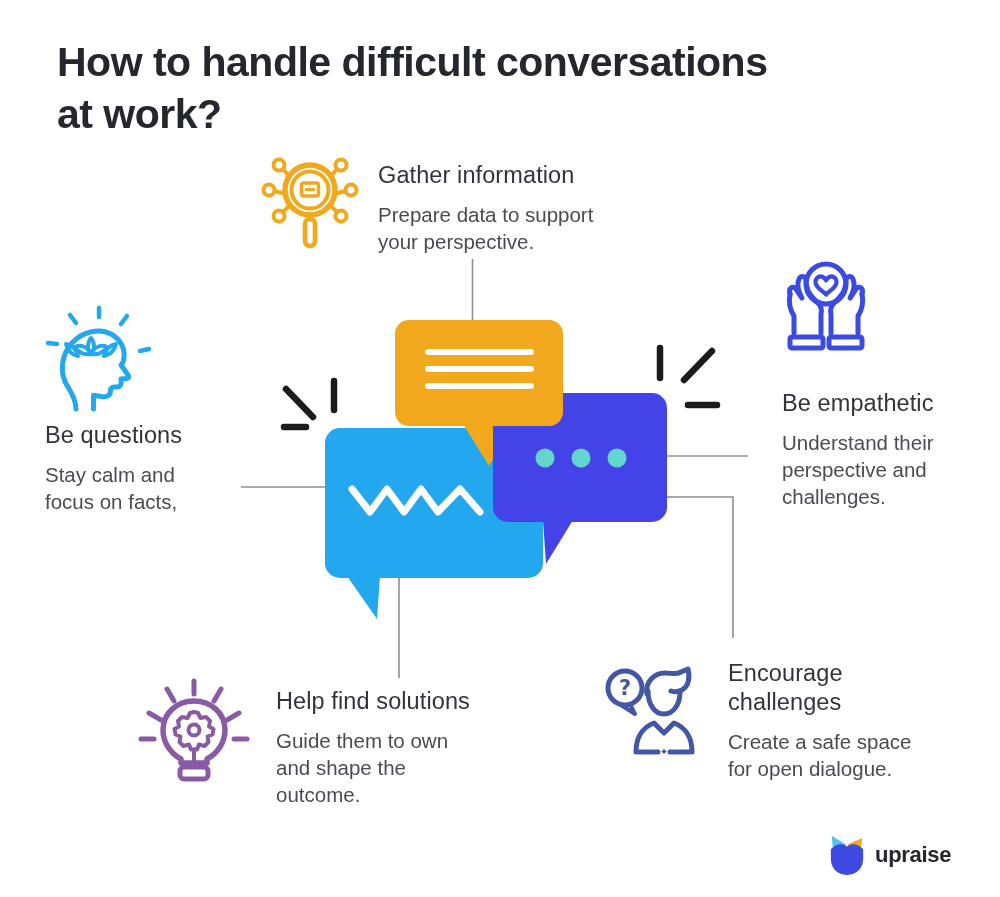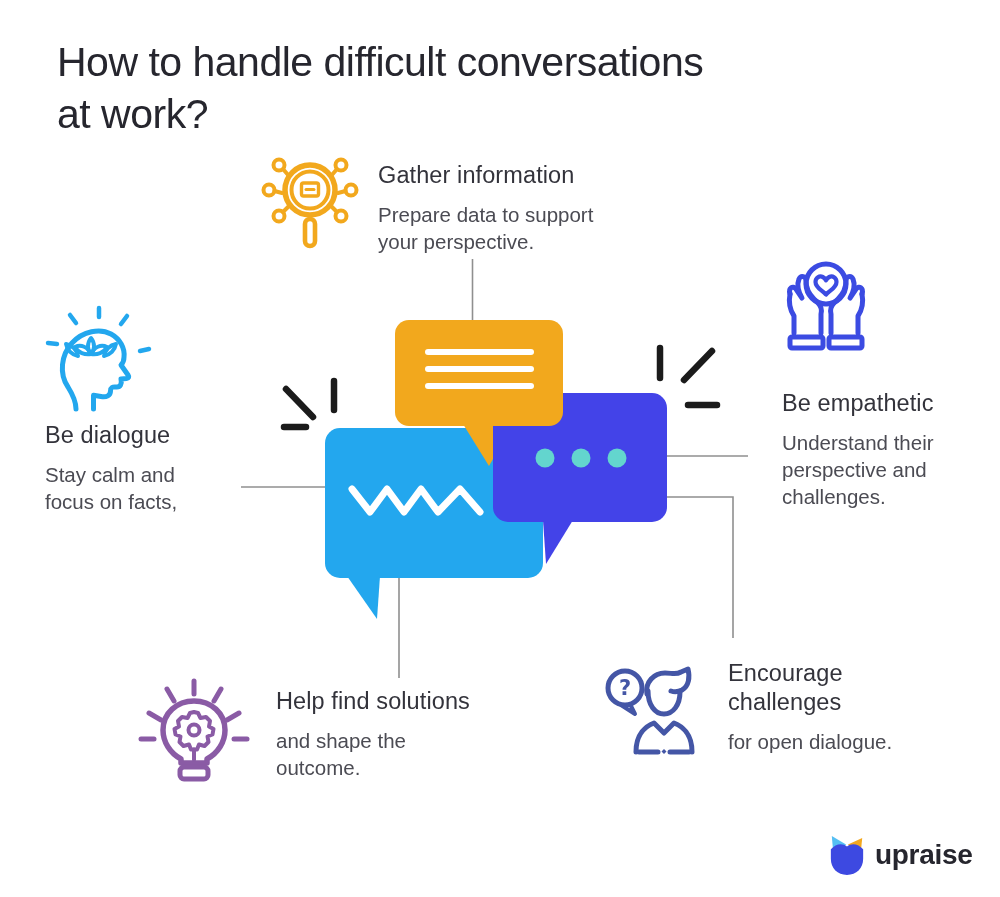--- a/index.html
+++ b/index.html
@@ -1,28 +1,28 @@
 <!DOCTYPE html>
 <html style="--ink: #26262e; --heading: #33333b; --body-text: #4b4b53; --connector: #8f8f8f; --accent-black: #1b1b1b; --yellow: #f2a81d; --sky: #23a7ee; --indigo: #4343e8; --teal: #63d5ce; --purple: #8a5ba5; --steel-blue: #4456a6; --royal-blue: #3b4be2; --logo-blue: #3d49e1; --logo-sky: #55bff3; --logo-amber: #f3a81f;"><head>
 <meta charset="utf-8">
 <style>
   html,body{margin:0;padding:0;background:#ffffff;}
   body{width:1000px;height:897px;position:relative;overflow:hidden;
        font-family:"Liberation Sans","DejaVu Sans",sans-serif;}
   .stage{position:absolute;inset:0;width:1000px;height:897px;}
   .art{position:absolute;left:0;top:0;}
-  .title{position:absolute;left:57px;top:36px;font-size:41px;font-weight:400;
+  .title{position:absolute;left:57px;top:36px;font-size:41px;font-weight:700;
          line-height:52px;color:var(--ink);letter-spacing:-0.5px;}
   .step-text{position:absolute;}
   .step-heading{font-size:23.5px;font-weight:400;color:var(--heading);
                 line-height:29px;letter-spacing:0.1px;}
   .step-desc{margin-top:11px;font-size:20.5px;color:var(--body-text);line-height:27px;}
   .icon{position:absolute;}
   .logo{position:absolute;left:828px;top:834px;display:flex;align-items:center;}
-  .logo-text{margin-left:9px;font-size:28px;font-weight:700;color:var(--ink);
+  .logo-text{margin-left:9px;font-size:22px;font-weight:700;color:var(--ink);
              letter-spacing:-0.3px;}
   svg{display:block;}
 </style>
 </head>
 <body>
 
 <div class="stage">
 
   <div class="title">
     <div>How to handle difficult conversations</div>
@@ -142,21 +142,21 @@
       <g stroke-width="4.5">
         <path d="M30,13 L36,21"></path>
         <path d="M59,6 L59,15"></path>
         <path d="M87,14 L81,22"></path>
         <path d="M8,41 L17,42"></path>
         <path d="M109,47 L100,49"></path>
       </g>
     </g>
   </svg>
   <div class="step-text" style="left:45px;top:421px">
-    <div class="step-heading">Be dialogue</div>
+    <div class="step-heading">Be questions</div>
     <div class="step-desc">
       <div>Stay calm and</div>
       <div>focus on facts,</div>
     </div>
   </div>
 
   <svg class="icon" style="left:136px;top:676px" width="118" height="122" viewBox="0 0 118 122">
     <g fill="none" stroke="var(--purple)" stroke-linecap="round" stroke-linejoin="round">
       <path stroke-width="5.5" d="M45,83 C34,77 27,66 27,54 C27,37 41,25 58,25 C75,25 89,37 89,54 C89,66 82,77 71,83 L71,87 L45,87 Z"></path>
       <rect x="44" y="91" width="28" height="12" rx="4" stroke-width="5"></rect>
@@ -170,20 +170,21 @@
         <path d="M58,5 L58,18"></path>
         <path d="M85,13 L78,25"></path>
         <path d="M103,37 L91,44"></path>
         <path d="M111,63 L98,63"></path>
       </g>
     </g>
   </svg>
   <div class="step-text" style="left:276px;top:687px">
     <div class="step-heading">Help find solutions</div>
     <div class="step-desc">
+      <div>Guide them to own</div>
       <div>and shape the</div>
       <div>outcome.</div>
     </div>
   </div>
 
   <svg class="icon" style="left:602px;top:660px" width="102" height="100" viewBox="0 0 102 100">
     <g fill="none" stroke="var(--steel-blue)" stroke-linecap="round" stroke-linejoin="round">
       <circle cx="23" cy="28" r="17" stroke-width="5"></circle>
       <path d="M28,44 L33,54 L19,45" stroke-width="4"></path>
       <text x="23" y="35" text-anchor="middle" stroke="none" fill="var(--steel-blue)" font-family="'DejaVu Sans',sans-serif" font-size="21" font-weight="bold">?</text>
@@ -193,20 +194,21 @@
       <path stroke-width="5" d="M37,92 H56 M68,92 H87"></path>
       <path d="M62,89 L64.5,91.5 L62,94 L59.5,91.5 Z" fill="var(--steel-blue)" stroke="none"></path>
     </g>
   </svg>
   <div class="step-text" style="left:728px;top:659px">
     <div class="step-heading">
       <div>Encourage</div>
       <div>challenges</div>
     </div>
     <div class="step-desc">
+      <div>Create a safe space</div>
       <div>for open dialogue.</div>
     </div>
   </div>
 
   <div class="logo">
     <svg width="38" height="42" viewBox="0 0 40 44">
       <path d="M4,2 L19,11 L6,25 Z" style="fill:var(--logo-sky)"></path>
       <path d="M36,4 L21,11 L34,25 Z" style="fill:var(--logo-amber)"></path>
       <path d="M3,16 C8,10 15,9 20,13 C25,9 32,10 37,16 L37,26 C37,36 30,43 20,43 C10,43 3,36 3,26 Z" style="fill:var(--logo-blue)"></path>
     </svg>

